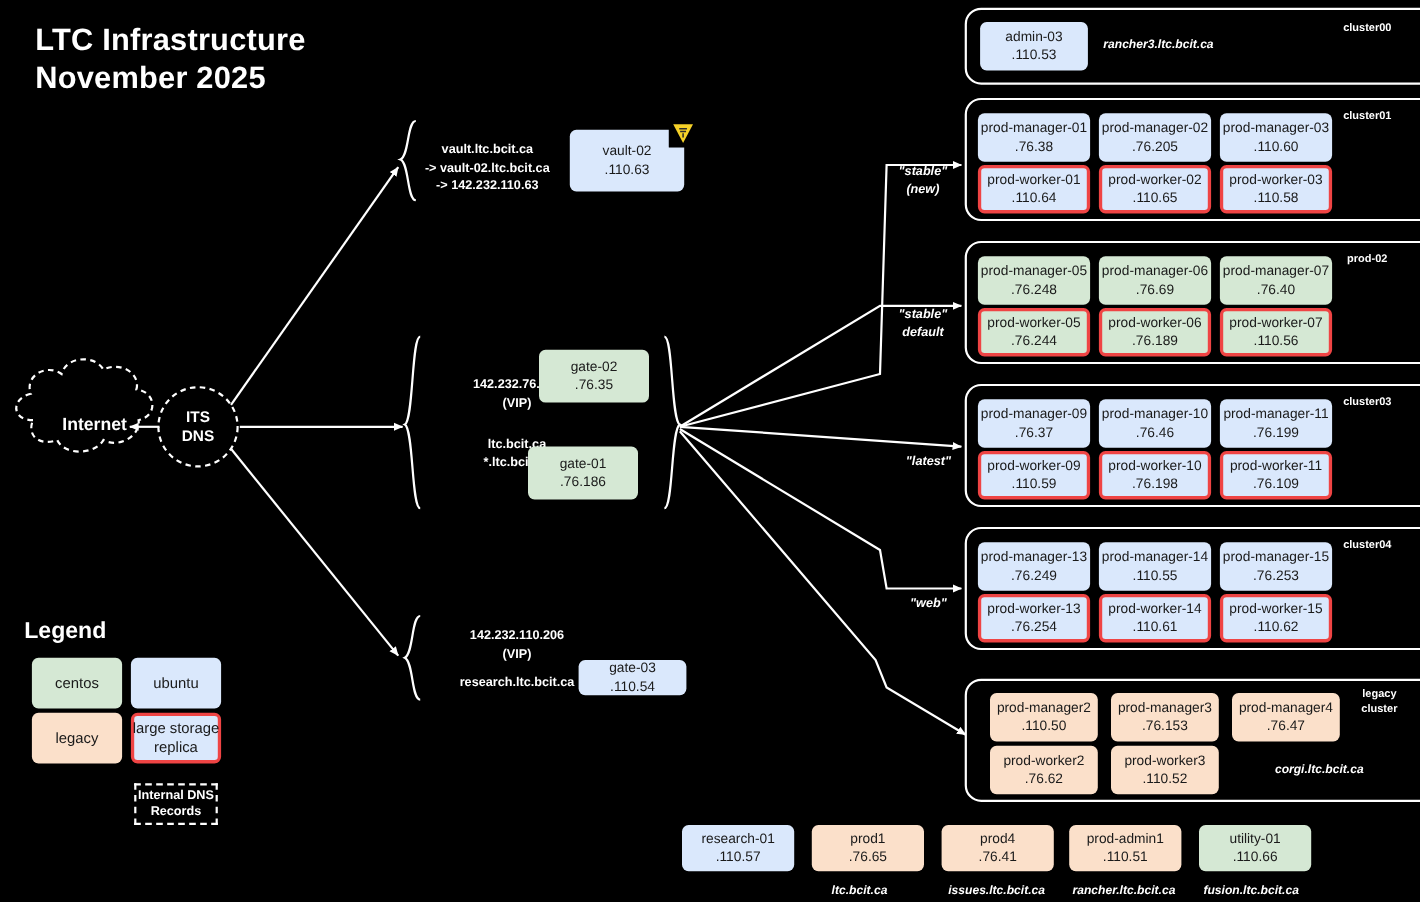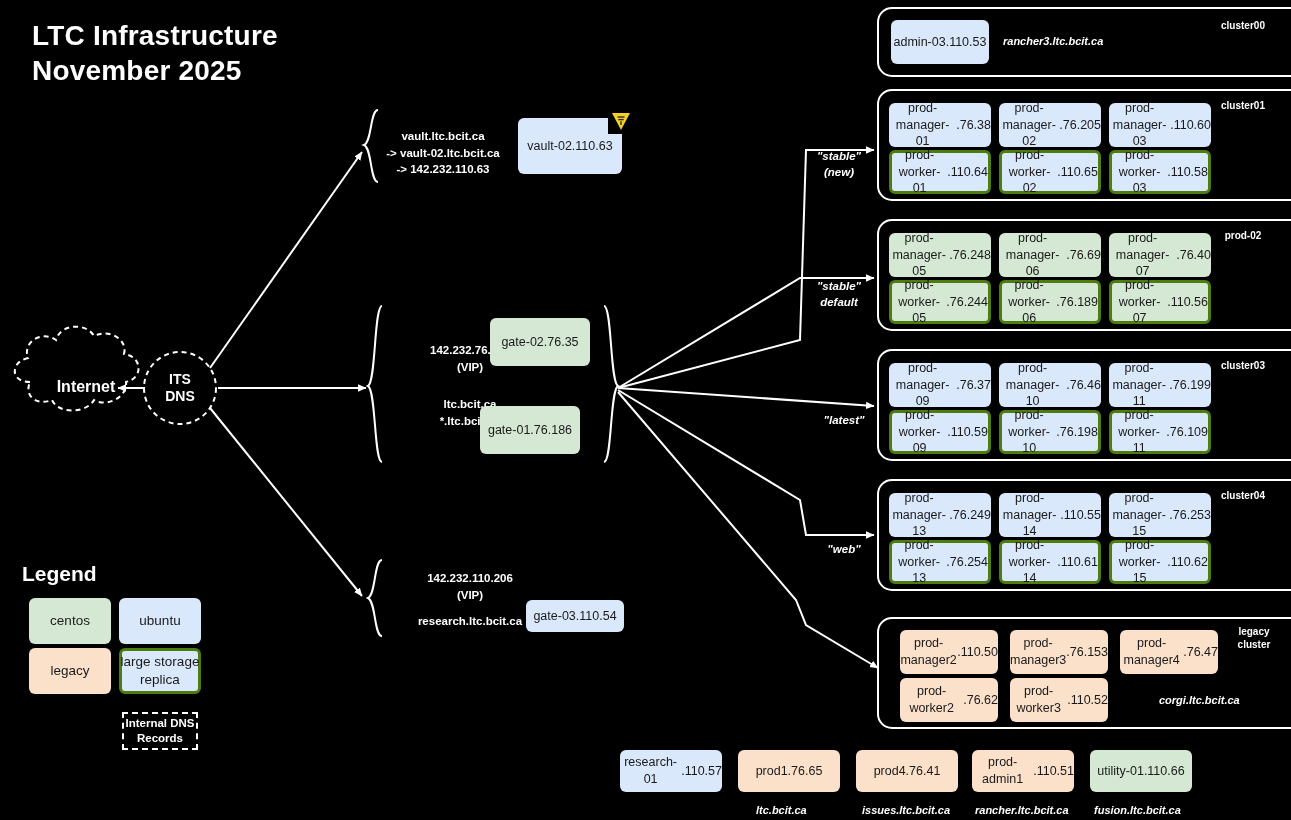--- a/index.html
+++ b/index.html
@@ -39,34 +39,35 @@
     color: #ffffff;
     font-size: 21px;
     font-weight: bold;
   }
   
   .node {
     position: absolute;
     box-sizing: border-box;
     border-radius: 6px;
     display: flex;
+    flex-direction: column;
     align-items: center;
     justify-content: center;
     color: #1a1a1a;
     font-size: 12.5px;
     line-height: 1.35;
     text-align: center;
     padding: 2px 0;
   }
   .node .l1 { display:block; }
   .node .l2 { display:block; }
   .node.centos  { background: #d5e8d4; }
   .node.ubuntu  { background: #dae8fc; }
   .node.legacy  { background: #fbe0ca; }
-  .node.replica { border: 3px solid #4d7c0f; }
+  .node.replica { border: 3px solid #ef4444; }
   .legend-box {
     position: absolute;
     box-sizing: border-box;
     border-radius: 6px;
     display: flex;
     align-items: center;
     justify-content: center;
     color: #1a1a1a;
     font-size: 13.5px;
     line-height: 1.3;

